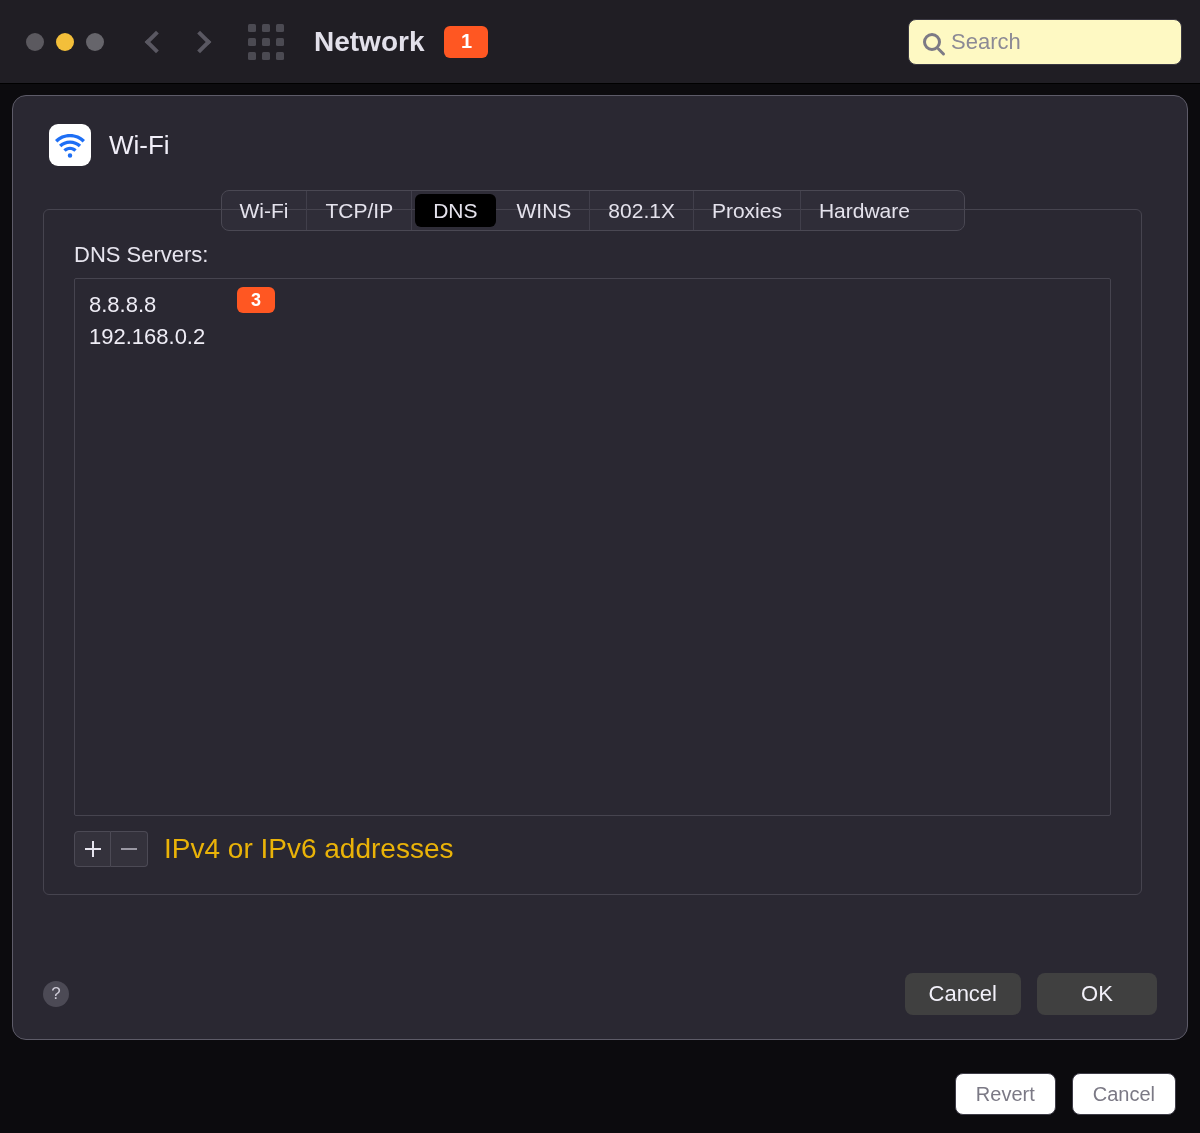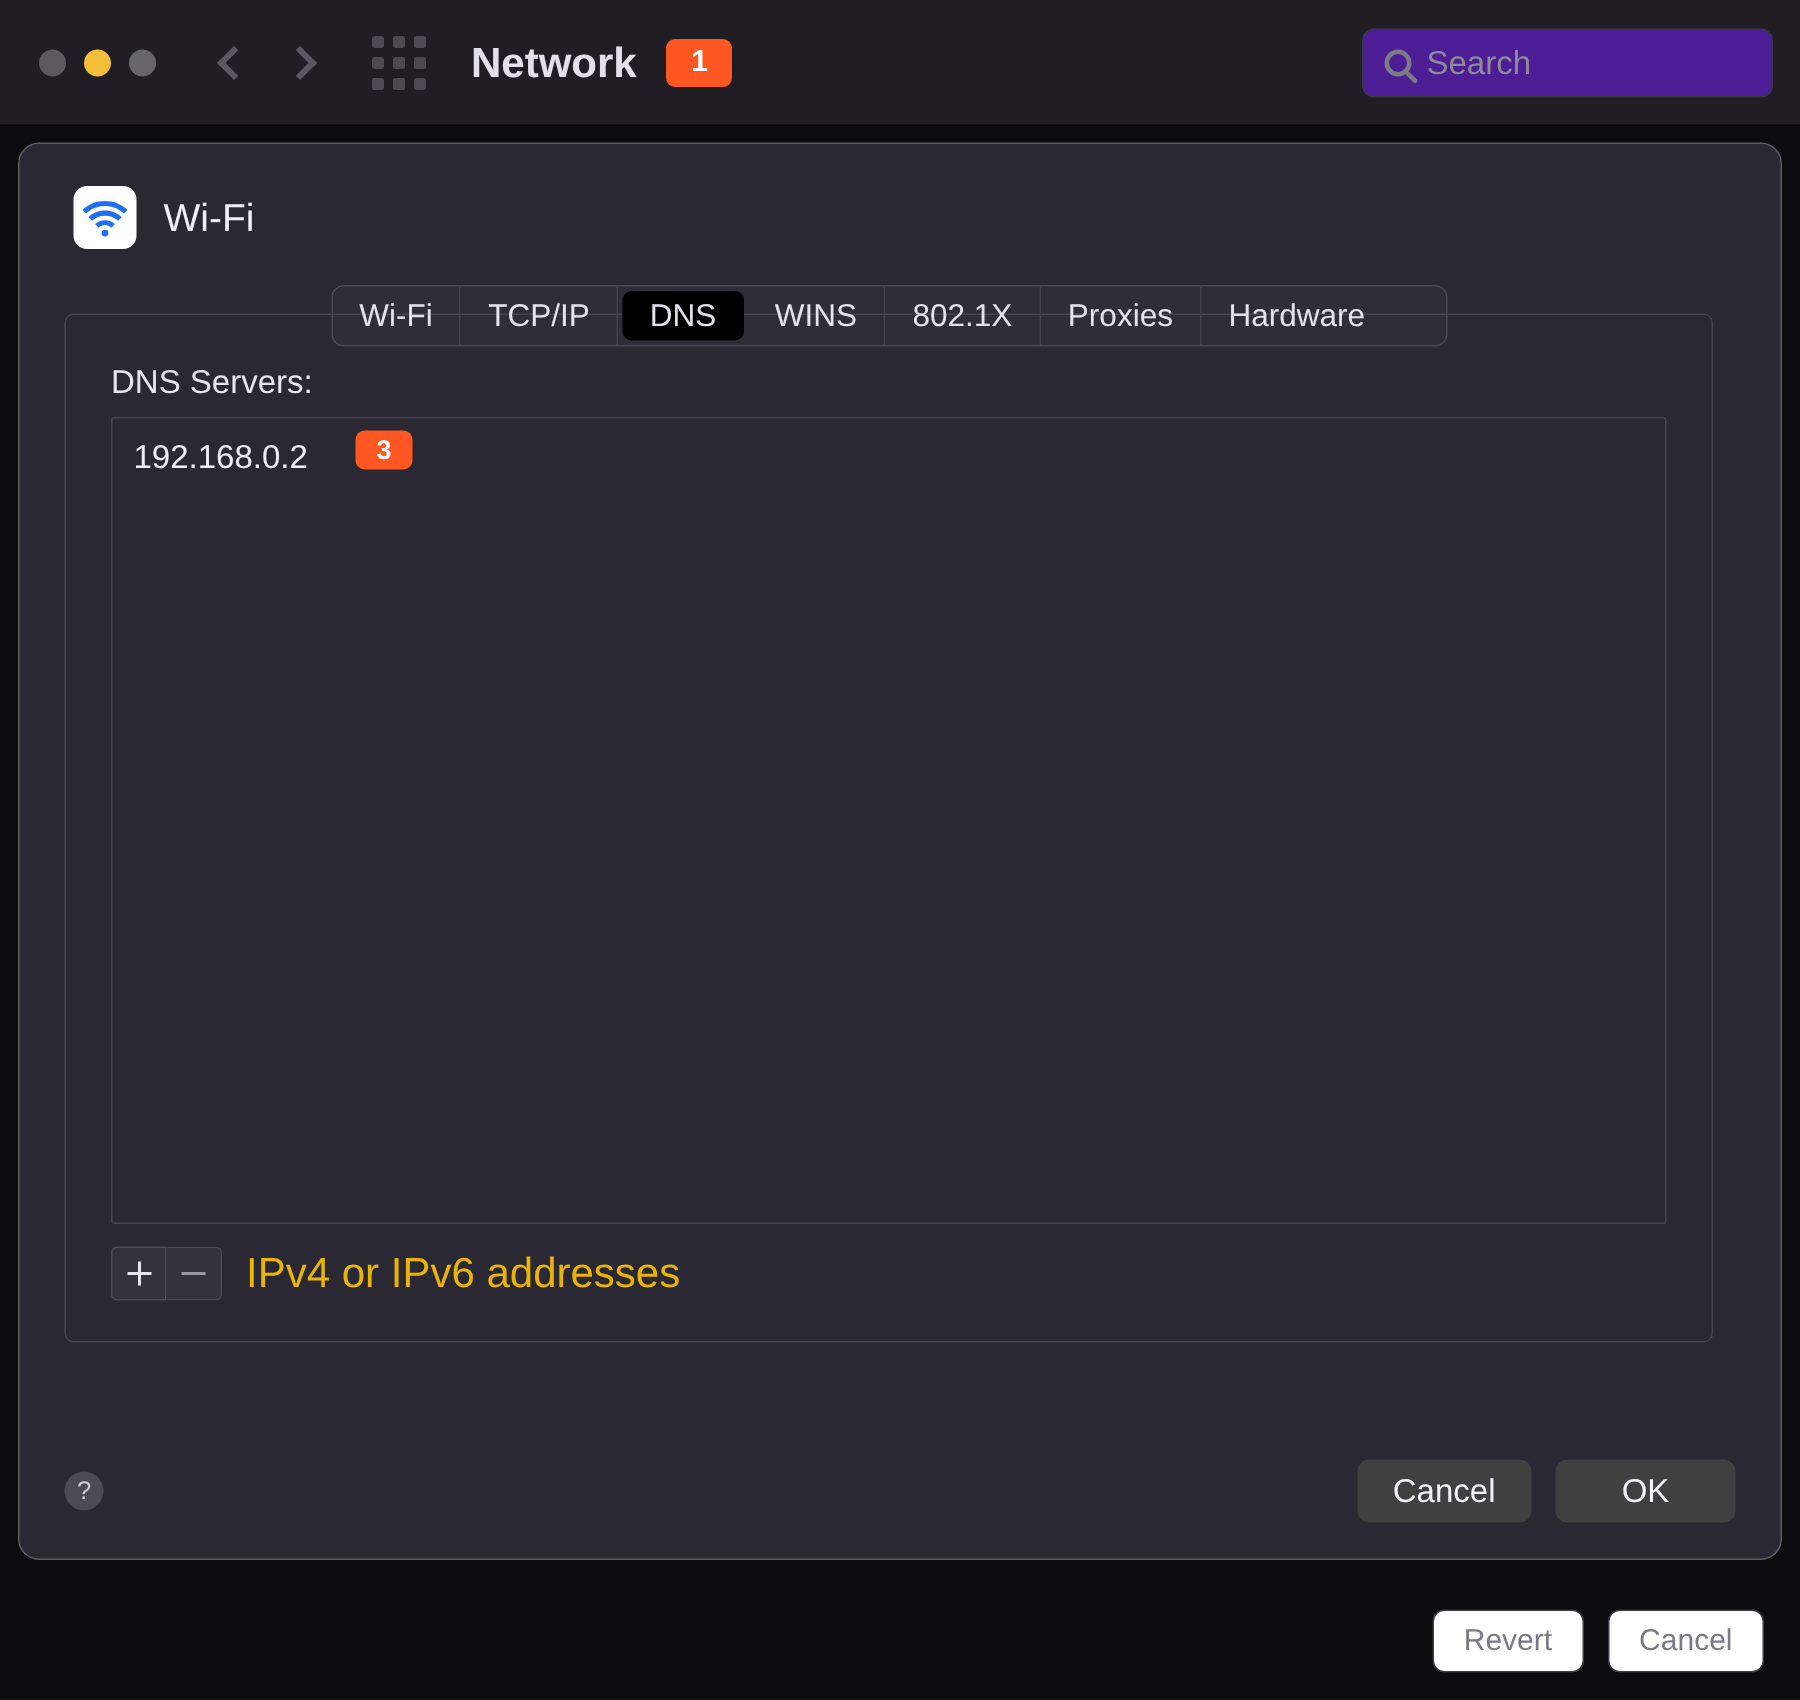--- a/index.html
+++ b/index.html
@@ -15,21 +15,21 @@
     .dot.max { background:#66656b; }
     .nav { display:flex; gap:28px; margin-left:44px; }
     .chevron { width:16px; height:16px; border:solid #5a5862; border-width:0 4px 4px 0; display:inline-block; }
     .chevron.left { transform:rotate(135deg); }
     .chevron.right { transform:rotate(-45deg); }
     .grid3 { margin-left:40px; display:grid; grid-template-columns:repeat(3,8px); grid-template-rows:repeat(3,8px); gap:6px; }
     .grid3 span { width:8px; height:8px; background:#4b4a52; border-radius:1.5px; }
     .title { margin-left:30px; font-size:28px; font-weight:600; color:#e2e0ea; }
     .badge { background:#ff5722; color:#fff; border-radius:6px; height:32px; min-width:44px; padding:0 10px; font-size:20px; font-weight:700; display:flex; align-items:center; justify-content:center; }
     .badge.small { height:26px; min-width:38px; font-size:18px; padding:0 8px; }
-    .search { margin-left:auto; display:flex; align-items:center; gap:10px; background:#4c1d95; border:1px solid #3a3842; border-radius:8px; height:46px; width:274px; padding:0 14px; }
+    .search { margin-left:auto; display:flex; align-items:center; gap:10px; background:#fef9c3; border:1px solid #3a3842; border-radius:8px; height:46px; width:274px; padding:0 14px; }
     .search .glass { width:18px; height:18px; border:3px solid #7c7a85; border-radius:50%; position:relative; }
     .search .glass::after { content:""; position:absolute; width:10px; height:3px; background:#7c7a85; bottom:-5px; right:-8px; transform:rotate(45deg); border-radius:2px; }
     .search span.ph { color:#8c8a95; font-size:22px; }
 
     
     .sheet-holder { position:absolute; top:95px; left:12px; right:12px; bottom:60px; }
     .sheet { width:100%; height:945px; border:1px solid #5d5b68; border-radius:14px; background:#2a2832; padding:28px 45px 24px 30px; position:relative; }
 
     .conn { display:flex; align-items:center; gap:18px; margin-left:6px; }
     .wifi-badge { width:42px; height:42px; background:#fff; border-radius:9px; display:flex; align-items:center; justify-content:center; }
@@ -125,20 +125,21 @@
       <div class="tab">Proxies</div>
       <div class="tab">Hardware</div>
     </div>
 
     <div class="panel">
       <div class="cols">
 
         <div class="col">
           <div class="col-label">DNS Servers:</div>
           <div class="listbox">
+            <div class="list-item">8.8.8.8</div>
             <div class="list-item">192.168.0.2</div>
             <div class="badge small callout3">3</div>
           </div>
           <div class="underbar">
             <div class="btn-pair">
               <div class="sq">
                   <span class="plus"></span>
                 </div>
               <div class="sq">
                   <span class="minus"></span>

